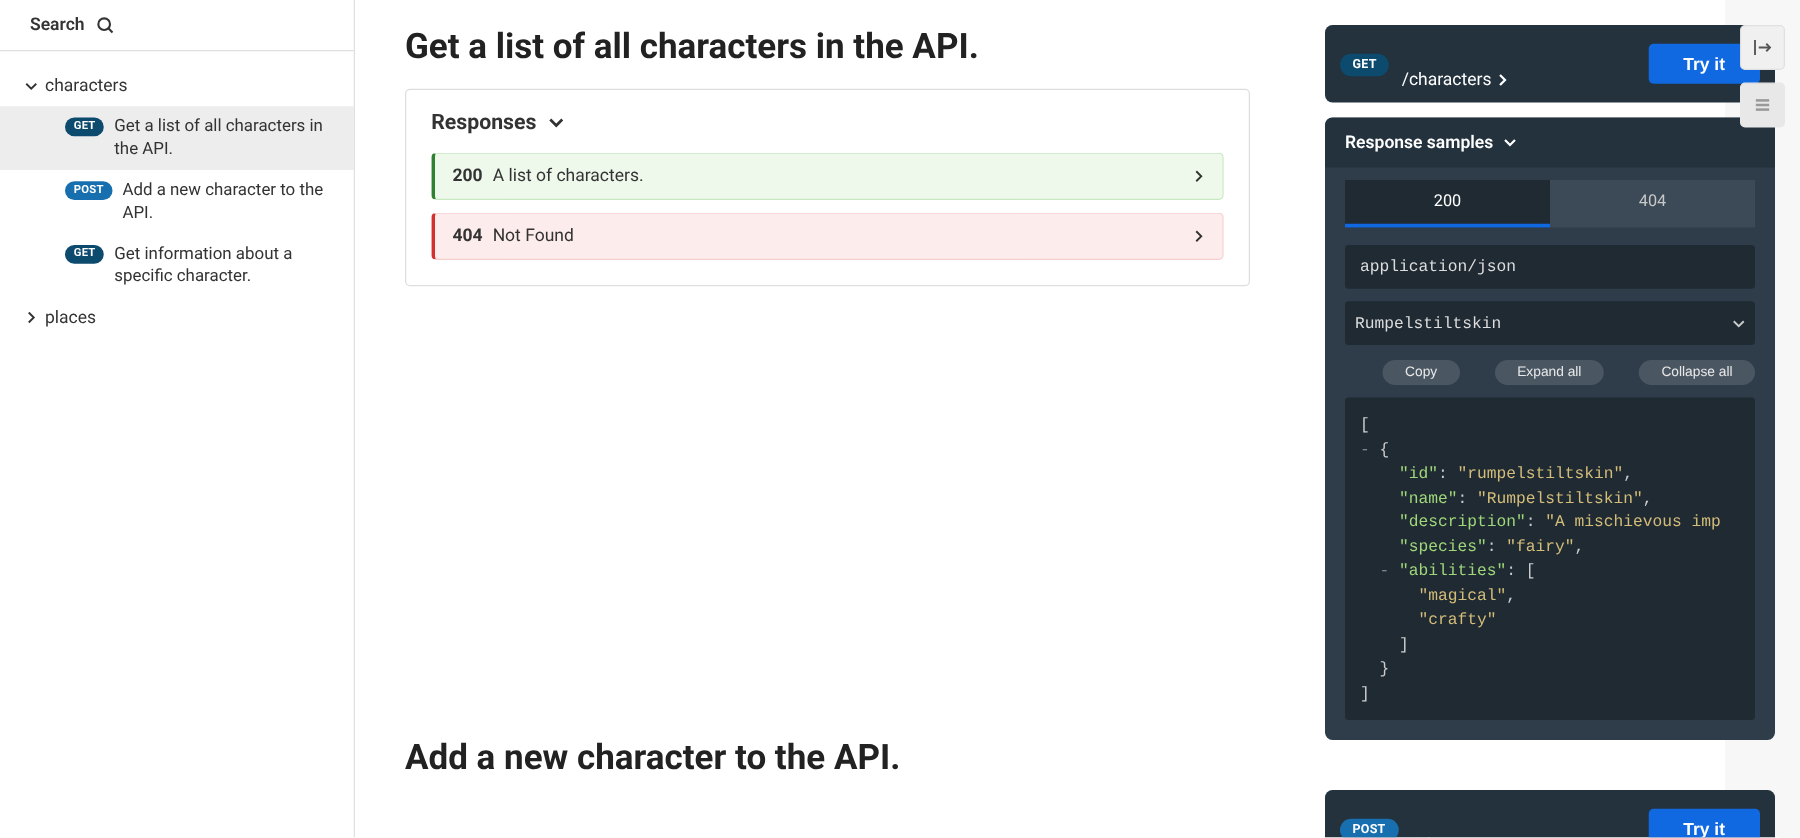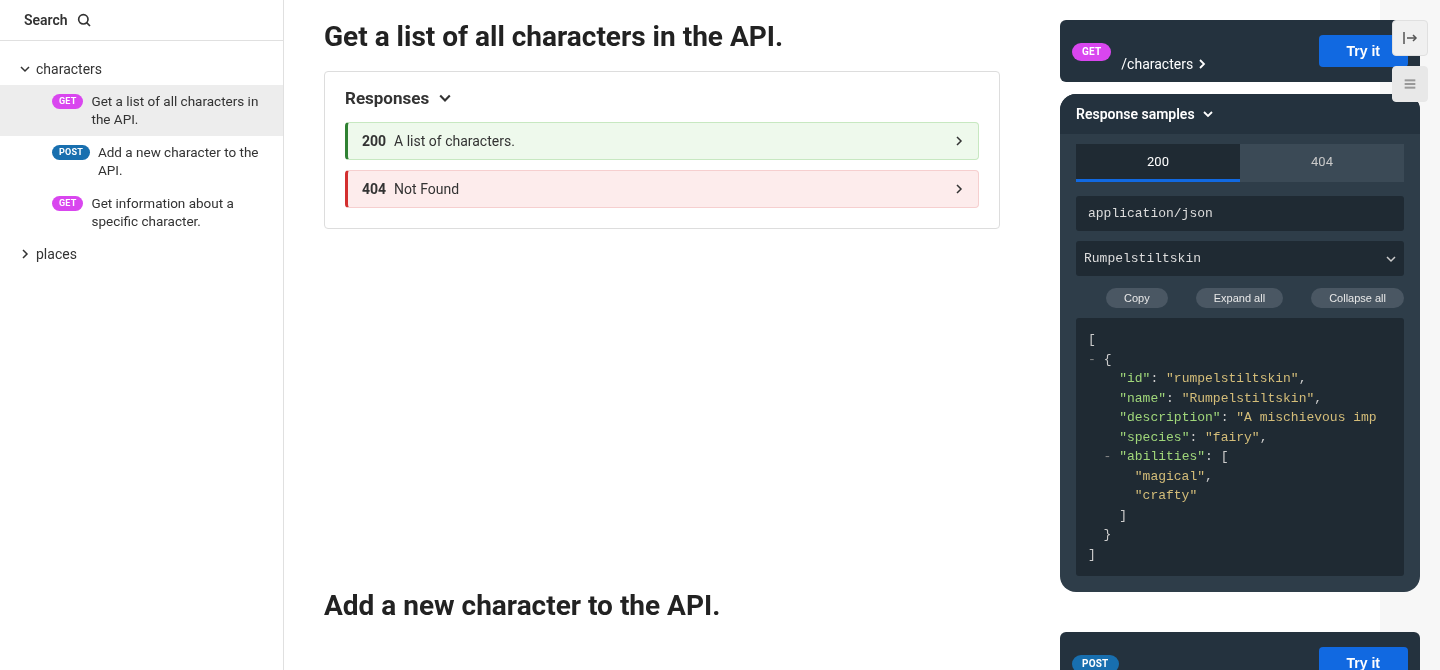--- a/index.html
+++ b/index.html
@@ -64,21 +64,21 @@
     font-size: 9px;
     font-weight: 700;
     color: #fff;
     border-radius: 9px;
     padding: 2px 7px;
     flex-shrink: 0;
     line-height: 1.2;
     letter-spacing: 0.2px;
     margin-top: 1px;
   }
-  .badge.get  { background: #d946ef; }
+  .badge.get  { background: #0c4a6e; }
   .badge.post { background: #186FAF; }
 
   
   .middle {
     flex: 1;
     padding: 20px 40px 0 40px;
     overflow: hidden;
   }
   .page-title {
     font-size: 28px;
@@ -164,21 +164,21 @@
     border-radius: 4px;
     padding: 8px 28px;
     font-size: 14px;
     font-weight: 600;
     cursor: pointer;
   }
 
   .samples-card {
     margin-top: 12px;
     background: #2e3d49;
-    border-radius: 16px;
+    border-radius: 6px;
     overflow: hidden;
   }
   .samples-header {
     background: #24323e;
     color: #fff;
     font-size: 14px;
     font-weight: 600;
     padding: 12px 16px;
     display: flex;
     align-items: center;

